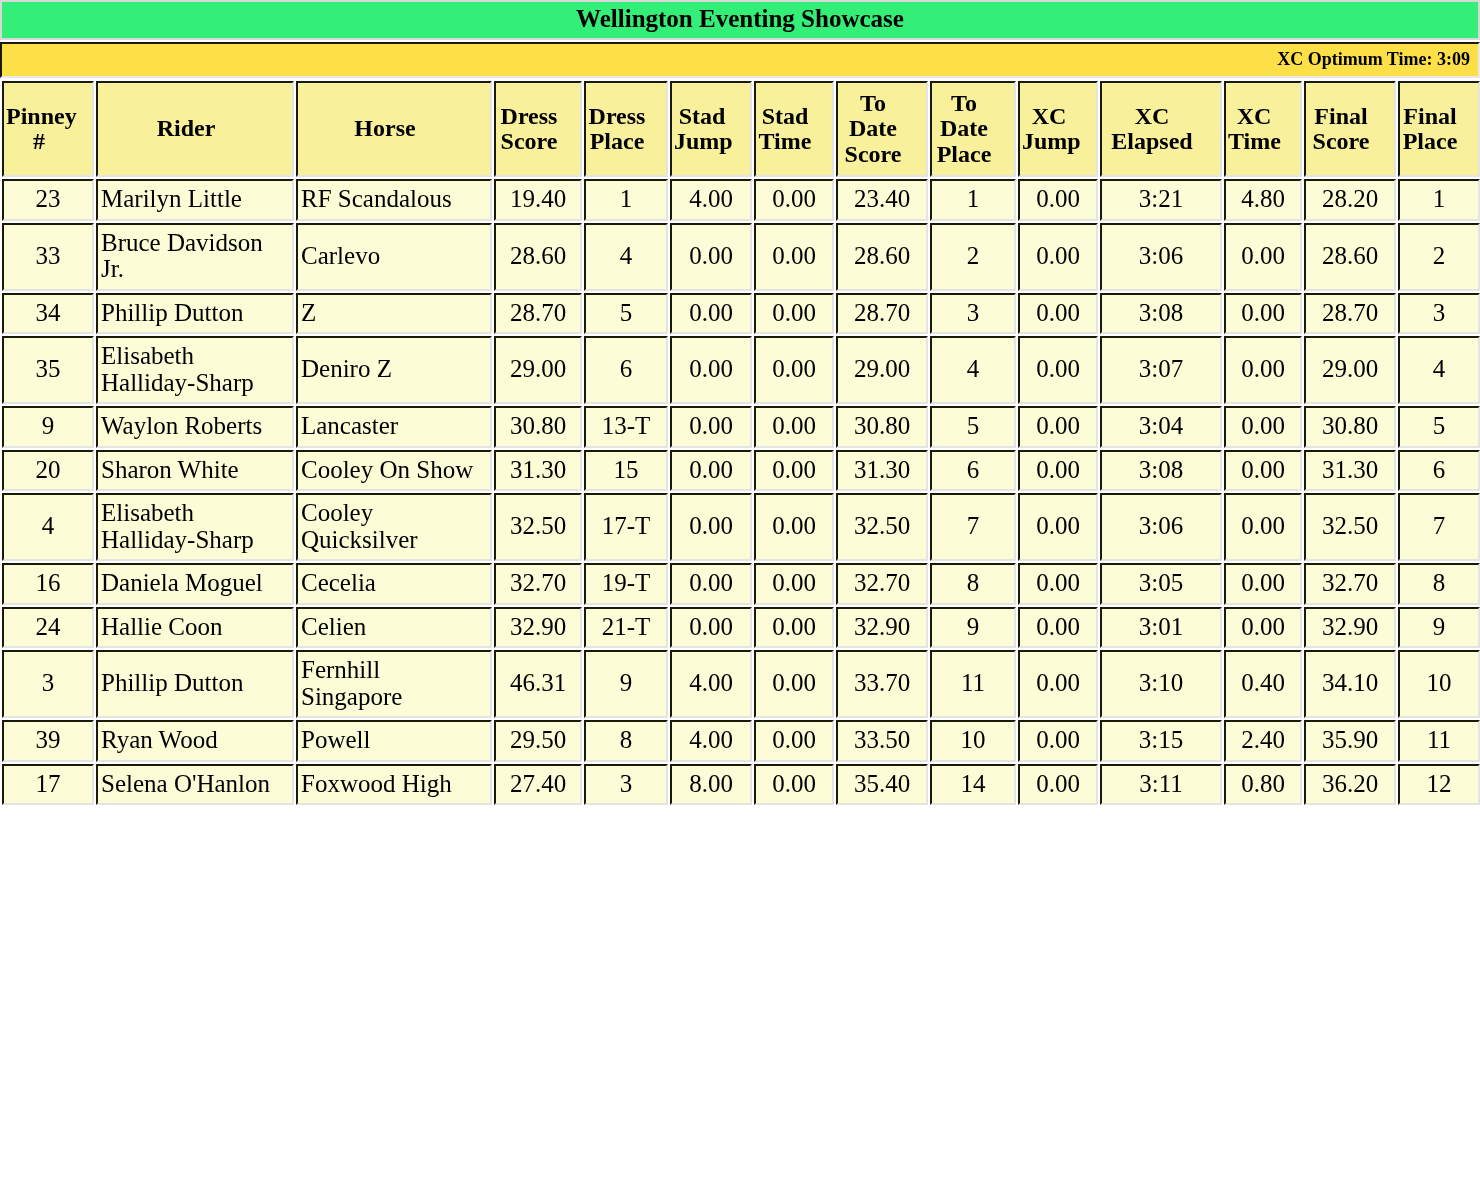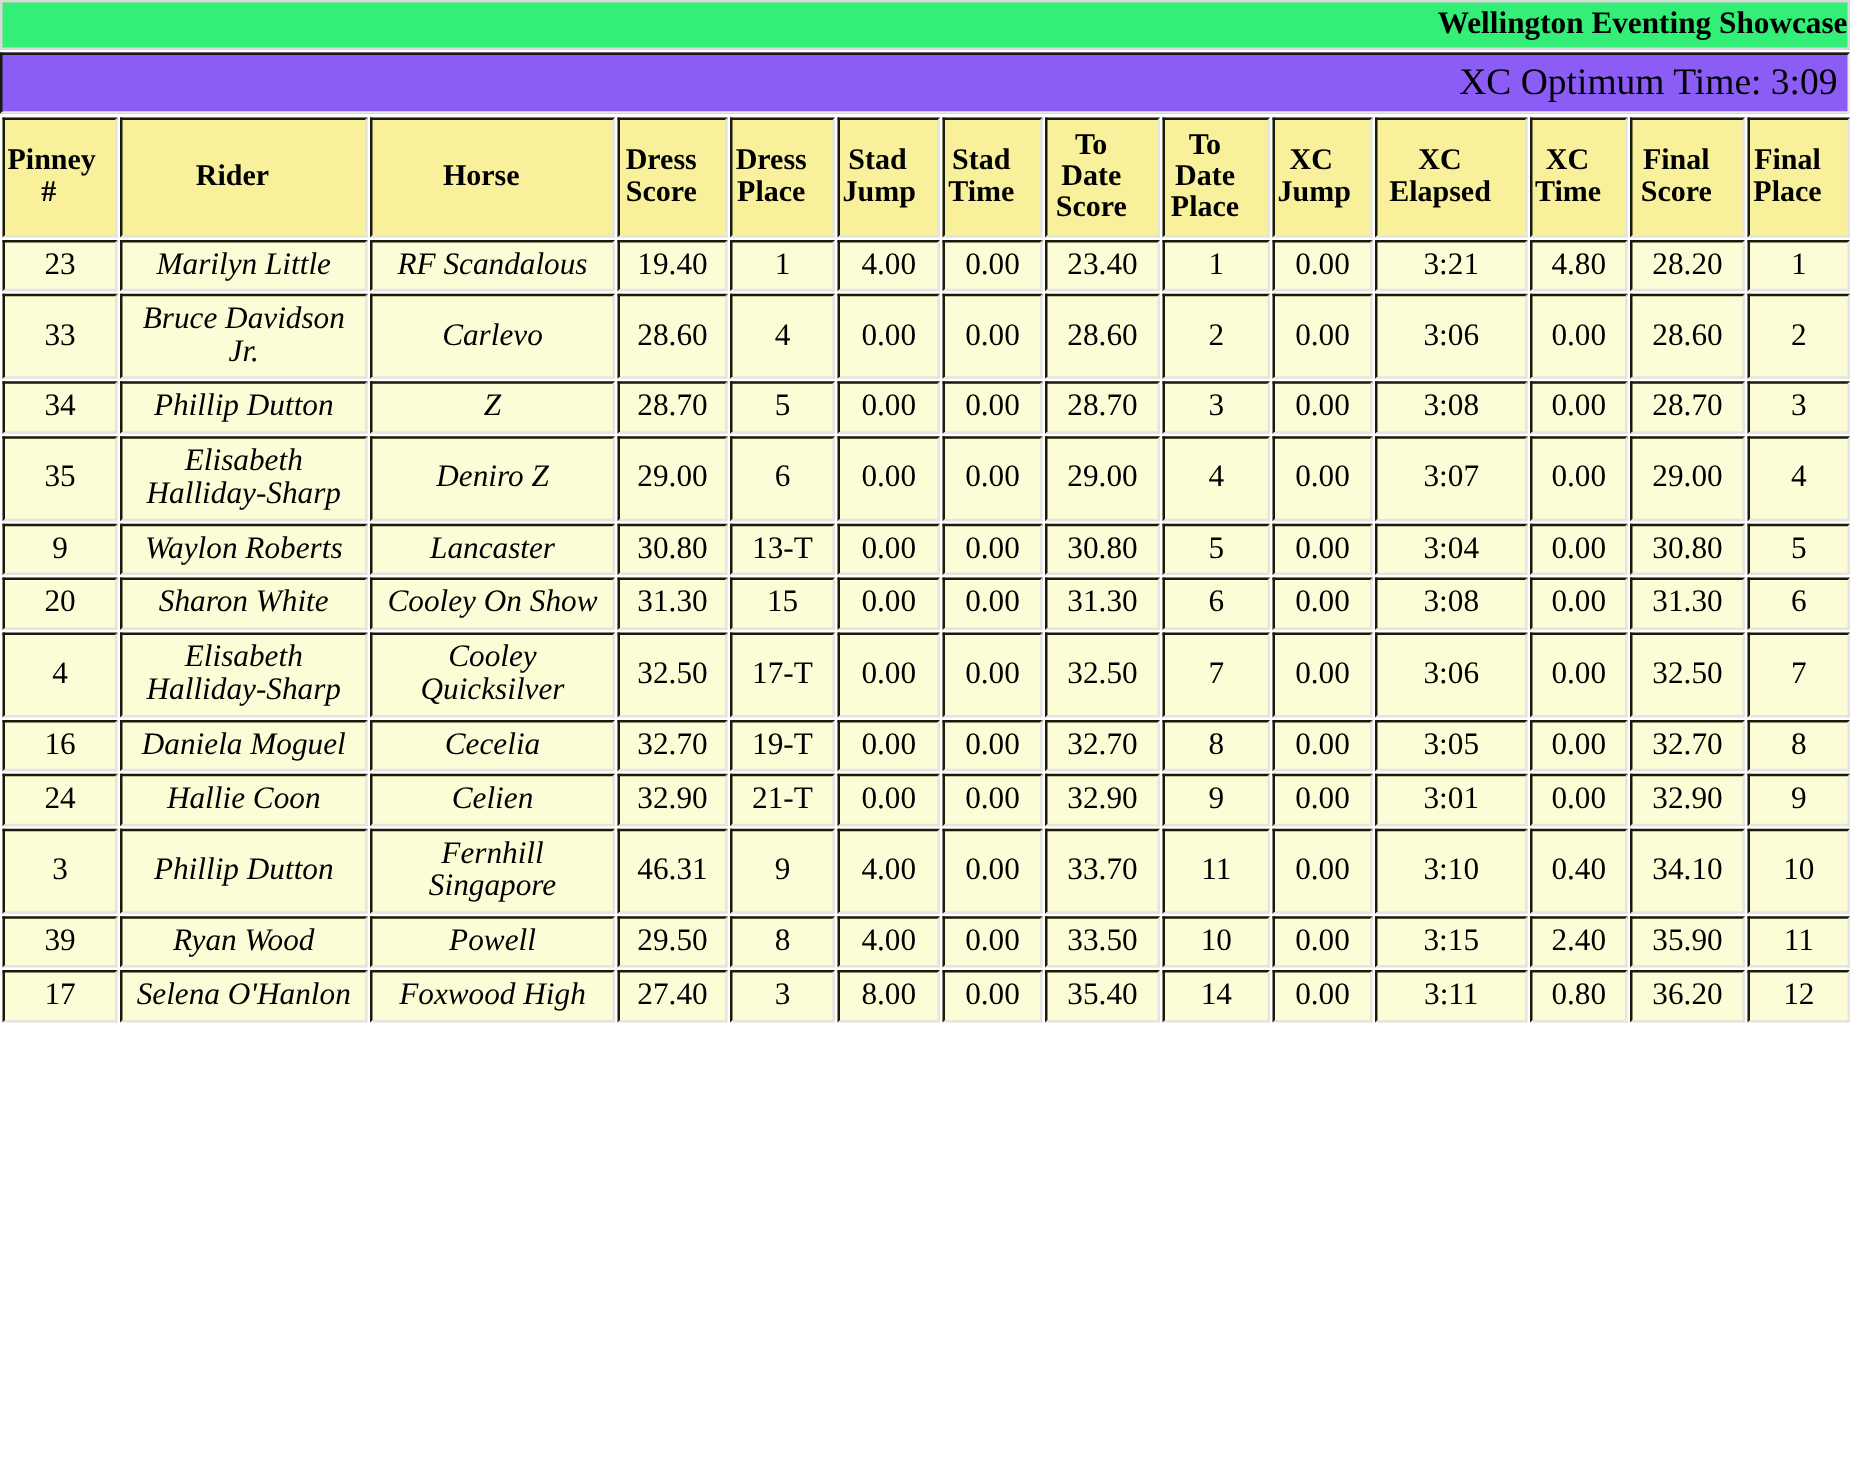--- a/index.html
+++ b/index.html
@@ -22,44 +22,44 @@
 
   
   table.banner {
     width: 1480px;
     border-collapse: separate;
     border-spacing: 0;
     table-layout: fixed;
   }
   .banner td {
     background: #33ee77;
-    text-align: right;
+    text-align: center;
     font-weight: bold;
     font-size: 25px;
     color: #000000;
     padding: 4px 0 6px 0;
     line-height: 1.05;
     border: 2px solid;
     border-color: #d8d8d8 #d8d8d8 #d8d8d8 #d8d8d8;
     margin-top: 47px;
   }
 
   
   table.optbar {
     width: 1480px;
     border-collapse: separate;
     border-spacing: 0;
     table-layout: fixed;
     margin-top: 2px;
   }
   .optbar td {
-    background: #8b5cf6;
+    background: #fde047;
     text-align: right;
-    font-weight: normal;
-    font-size: 30px;
+    font-weight: bold;
+    font-size: 18px;
     color: #000000;
     padding: 6px 8px 7px 0;
     line-height: 1.05;
     border: 2px solid;
     border-color: #1a1a0a #e9e9e9 #e9e9e9 #1a1a0a;
   }
 
   
   table.results {
     width: 1480px;
@@ -89,23 +89,22 @@
     background: #fcfcd6;
     font-weight: normal;
     font-size: 25px;
     vertical-align: middle;
     padding: 5px 3px 6px 3px;
   }
   td.num {
     text-align: center;
   }
   td.txt {
-    text-align: center;
+    text-align: left;
     padding-left: 5px;
-    font-style: italic;
   }
 
   
   col.c-pinney   { width: 92px; }
   col.c-rider    { width: 198px; }
   col.c-horse    { width: 196px; }
   col.c-dscore   { width: 88px; }
   col.c-dplace   { width: 84px; }
   col.c-sjump    { width: 82px; }
   col.c-stime    { width: 80px; }

